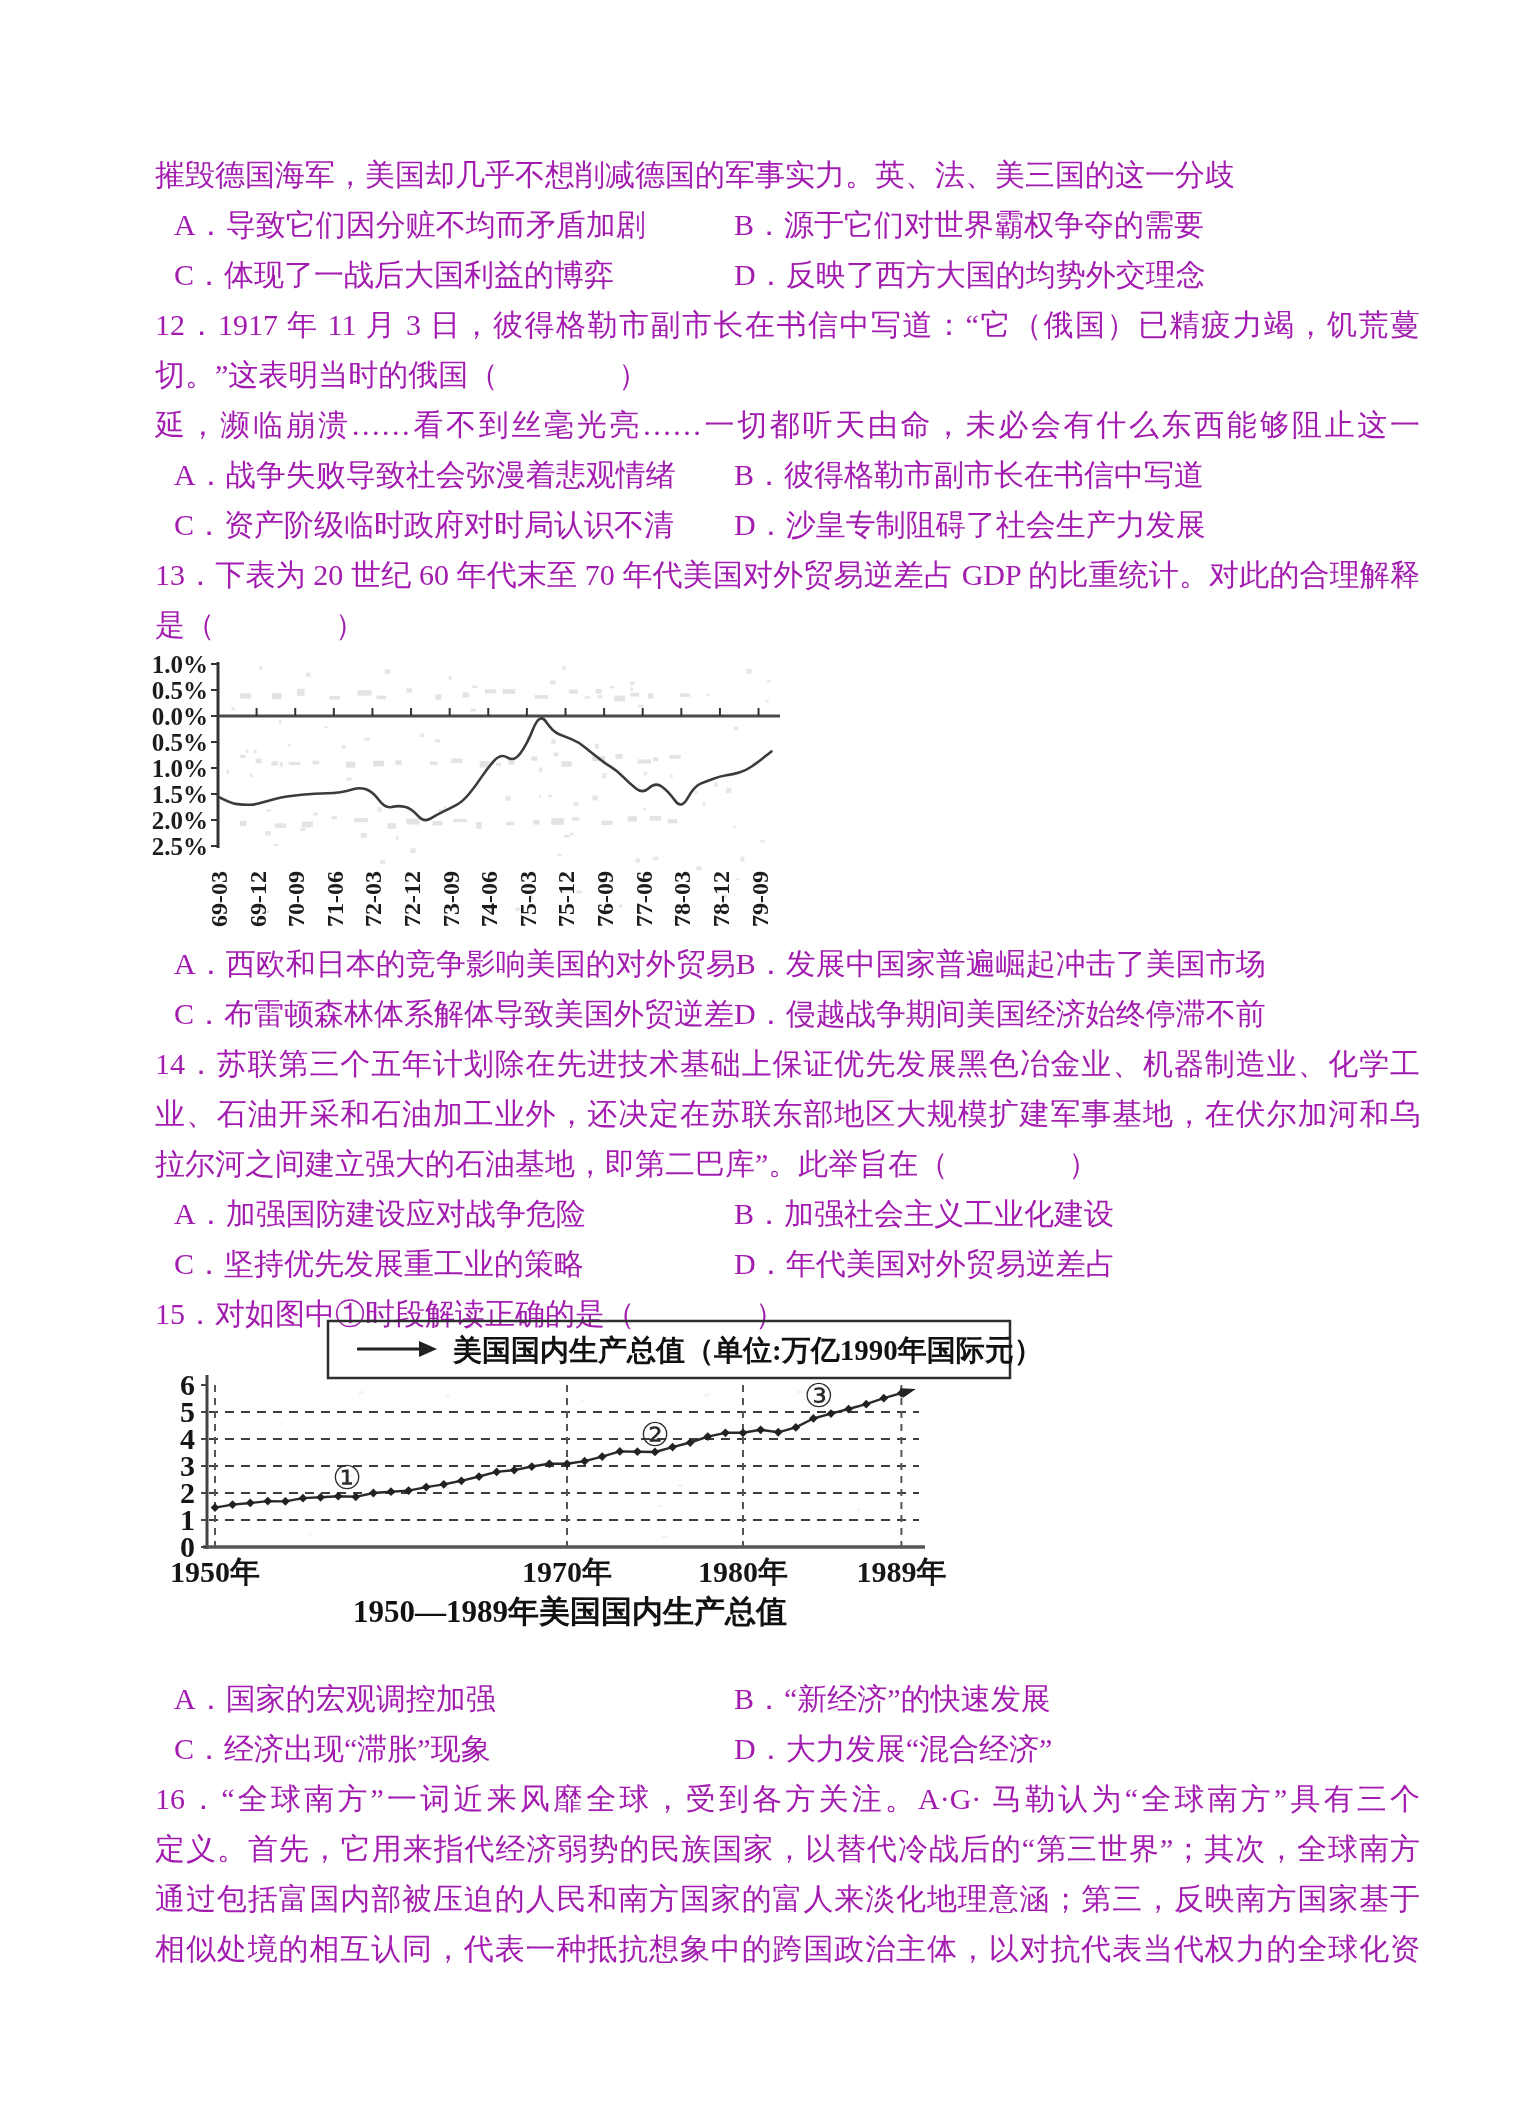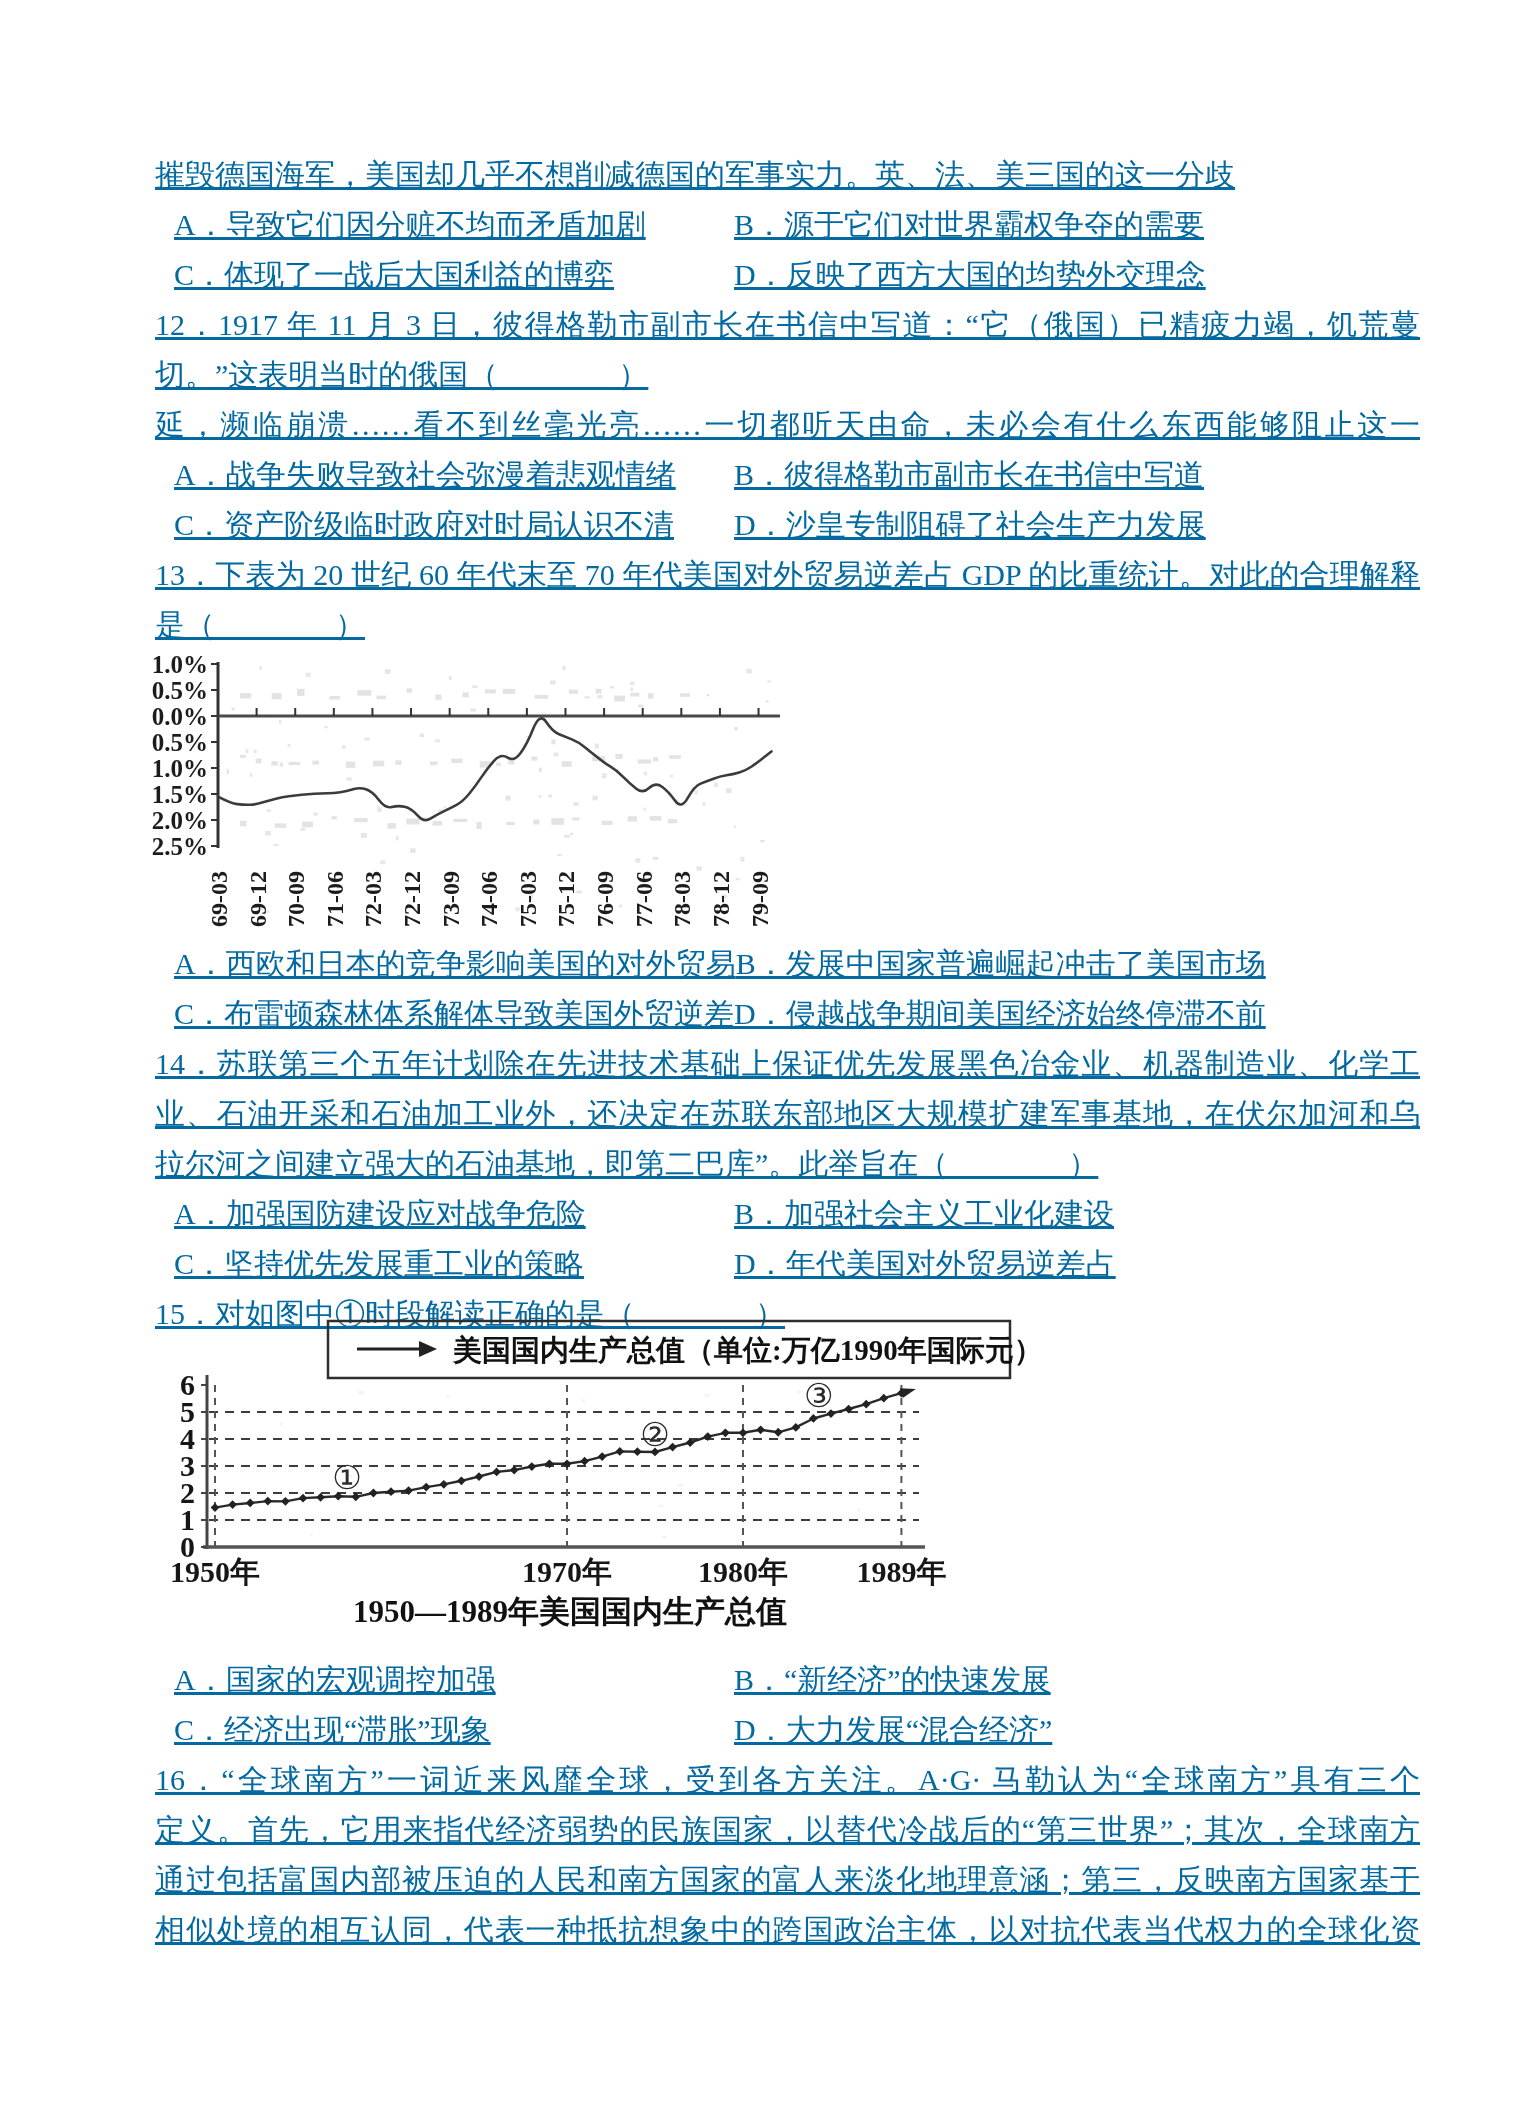--- a/index.html
+++ b/index.html
@@ -1,30 +1,30 @@
 <!DOCTYPE html>
 <html><head>
 <meta charset="utf-8">
 <style>
   html,body{margin:0;padding:0;}
   body{width:1535px;height:2125px;background:#ffffff;overflow:hidden;}
   .doc{
     box-sizing:border-box;width:1535px;height:2125px;
     padding:150px 115px 0 155px;
     font-family:"Liberation Serif","DejaVu Serif",serif;
-    font-size:30px;line-height:50px;color:#0369a1;text-decoration:underline;
+    font-size:30px;line-height:50px;color:#a21caf;
   }
   .ln{height:50px;white-space:nowrap;}
   .j{white-space:normal;text-align:justify;text-align-last:justify;overflow:hidden;}
   .opts{display:flex;padding-left:19px;justify-content:center;}
   .ol{flex:0 0 560px;white-space:nowrap;}
   .or{flex:1;white-space:nowrap;}
   .chart1{display:block;margin:4px 0 0 -37px;}
   .chart2{display:block;margin:-20px 0 0 -30px;}
-  .gap-top{margin-top:21px;}
+  .gap-top{margin-top:40px;}
   svg text{font-family:"Liberation Serif","DejaVu Serif",serif;}
   .c1y{font-size:25px;font-weight:700;fill:#1c1c1c;}
   .c1x{font-size:24px;font-weight:700;fill:#1c1c1c;}
   .c2y{font-size:30px;font-weight:600;fill:#161616;}
   .c2x{font-size:30px;font-weight:600;fill:#161616;}
   .c2a{font-size:33px;fill:#2b2b2b;}
   .c2l{font-size:29px;font-weight:700;fill:#111;}
   .c2cap{font-size:31px;font-weight:700;fill:#111;}
 </style>
 </head>

